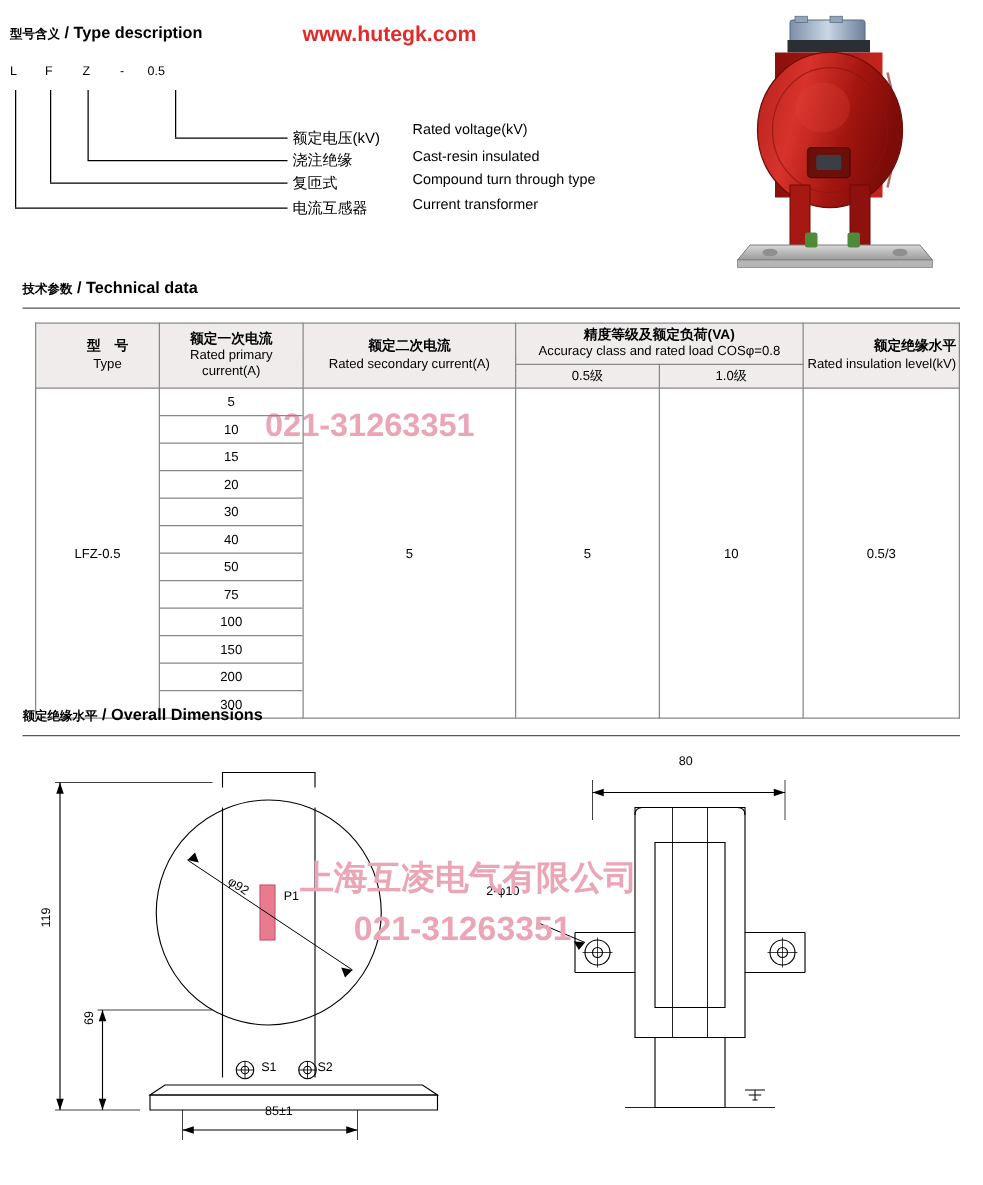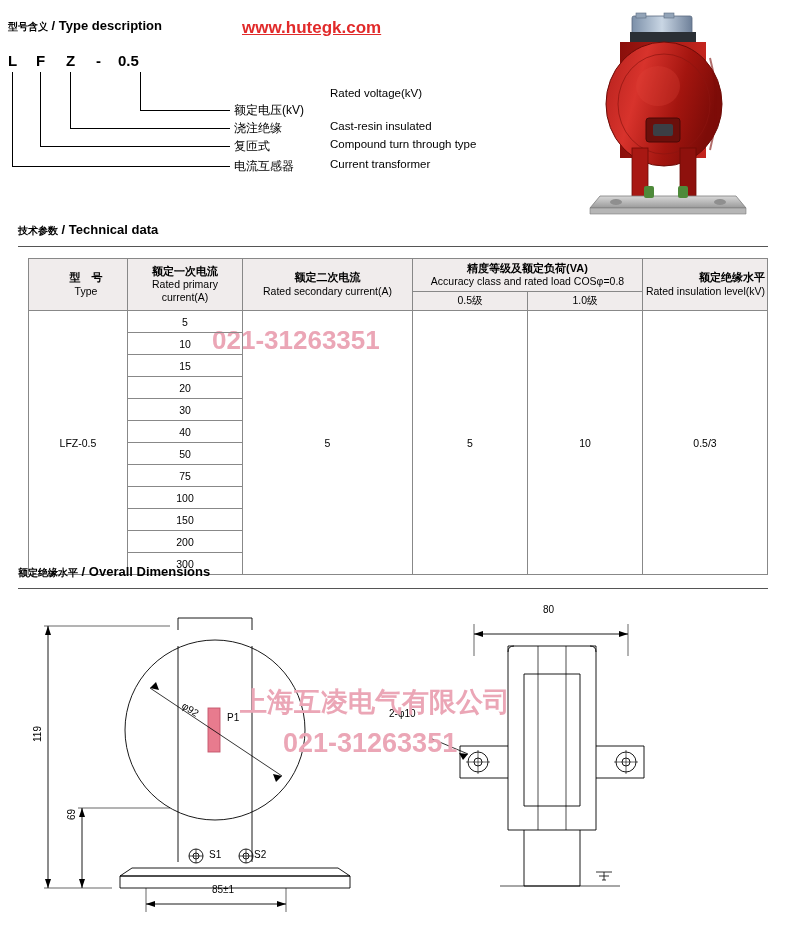--- a/index.html
+++ b/index.html
@@ -39,30 +39,30 @@
   }
 
   
   .wm {
     position: absolute;
     color: #e8a9b8;
     font-weight: bold;
     white-space: nowrap;
     pointer-events: none;
   }
-  .wm.red { color: #e12a2a; text-decoration: underline; }
+  .wm.red { color: #e12a2a; }
   .wm.pink { color: #eba6b6; }
 
   
   .code-row {
     position: absolute;
     left: 8px;
     top: 52px;
-    font-size: 15px;
-    font-weight: bold;
+    font-size: 10px;
+    font-weight: normal;
     letter-spacing: 0;
     white-space: nowrap;
   }
   .code-row span { display: inline-block; }
 
   .leader {
     position: absolute;
     background: #000;
   }
   .leader.v { width: 1px; }
@@ -157,21 +157,21 @@
 
   <div class="leader v" style="left:40px; top:72px; height:74px;"></div>
   <div class="leader h" style="left:40px; top:146px; width:190px;"></div>
 
   <div class="leader v" style="left:12px; top:72px; height:94px;"></div>
   <div class="leader h" style="left:12px; top:166px; width:218px;"></div>
 
   <div class="desc" style="left:234px; top:102px;">
     <span class="cn">额定电压(kV)</span>
   </div>
-  <div class="desc" style="left:330px; top:87px;">
+  <div class="desc" style="left:330px; top:98px;">
     <span>Rated voltage(kV)</span>
   </div>
 
   <div class="desc" style="left:234px; top:120px;">
     <span class="cn">浇注绝缘</span>
   </div>
   <div class="desc" style="left:330px; top:120px;">
     <span>Cast-resin insulated</span>
   </div>
 

